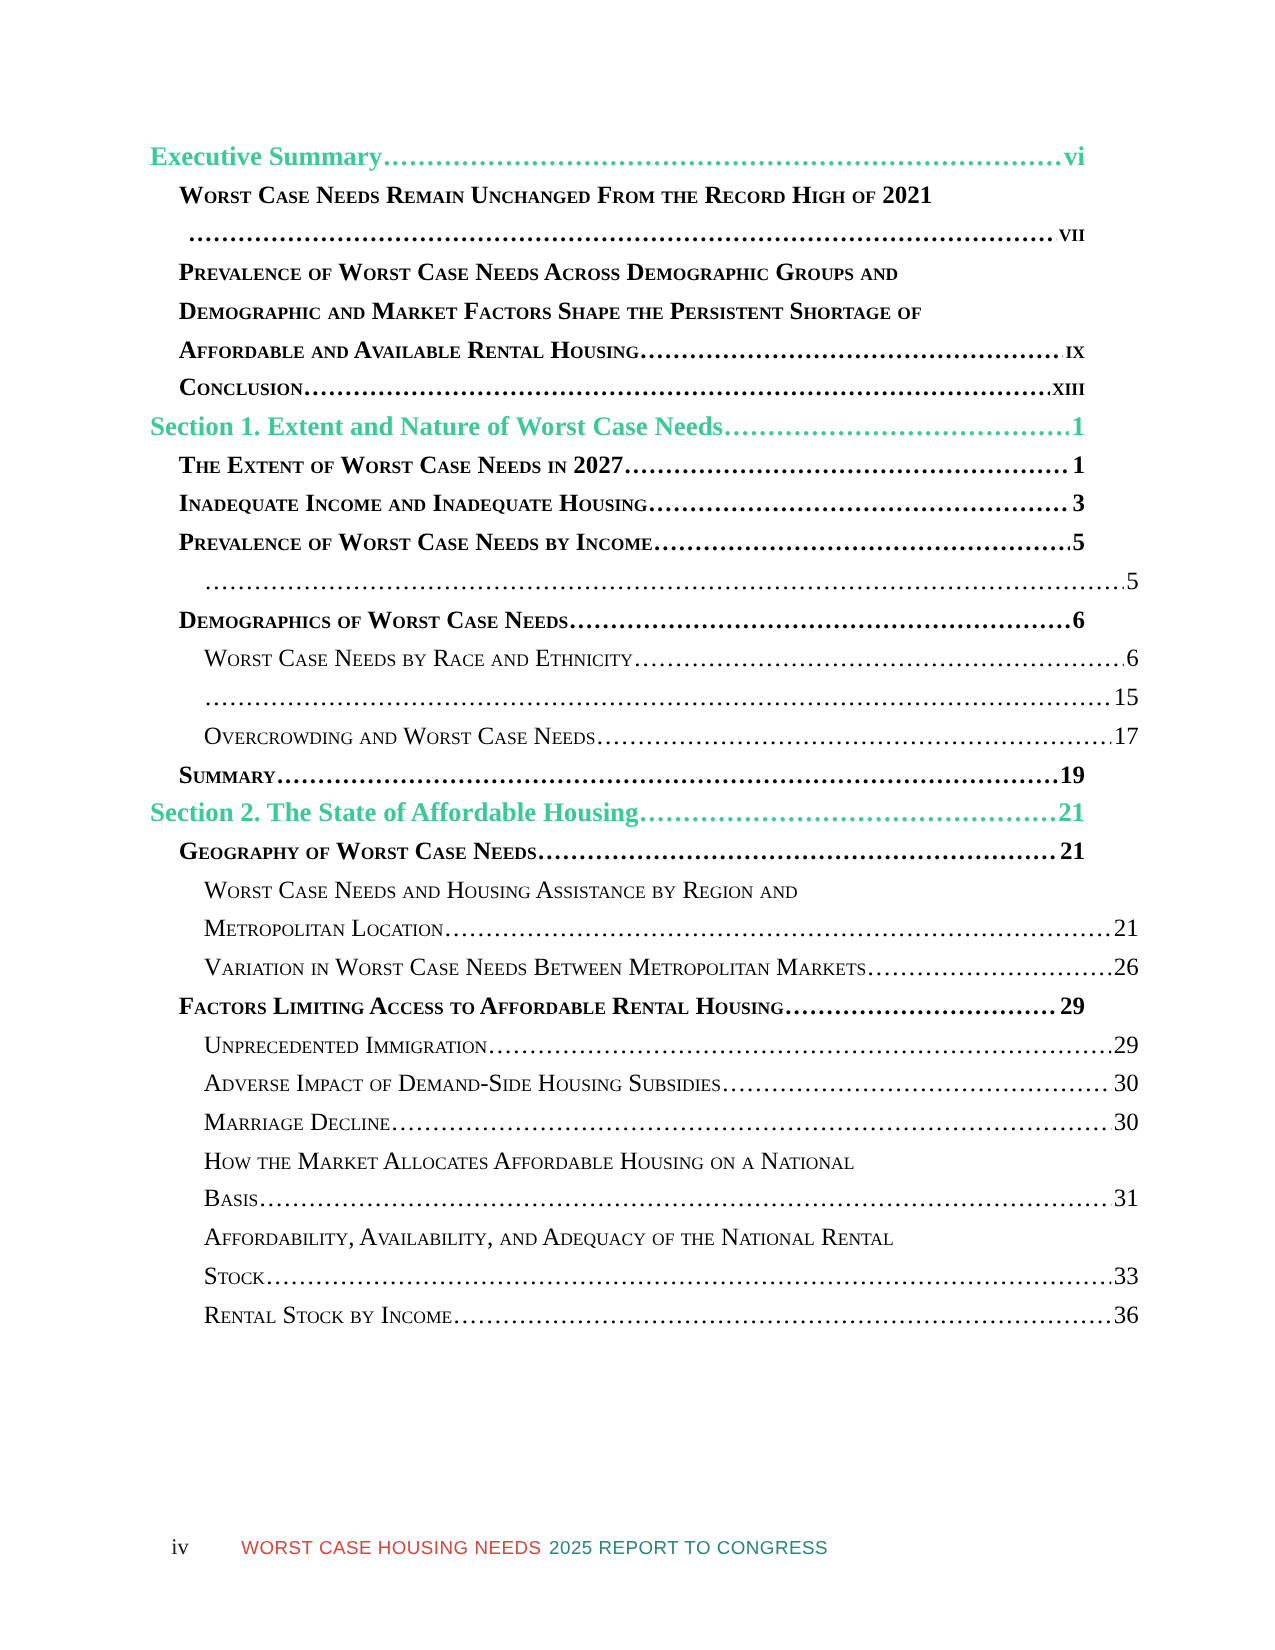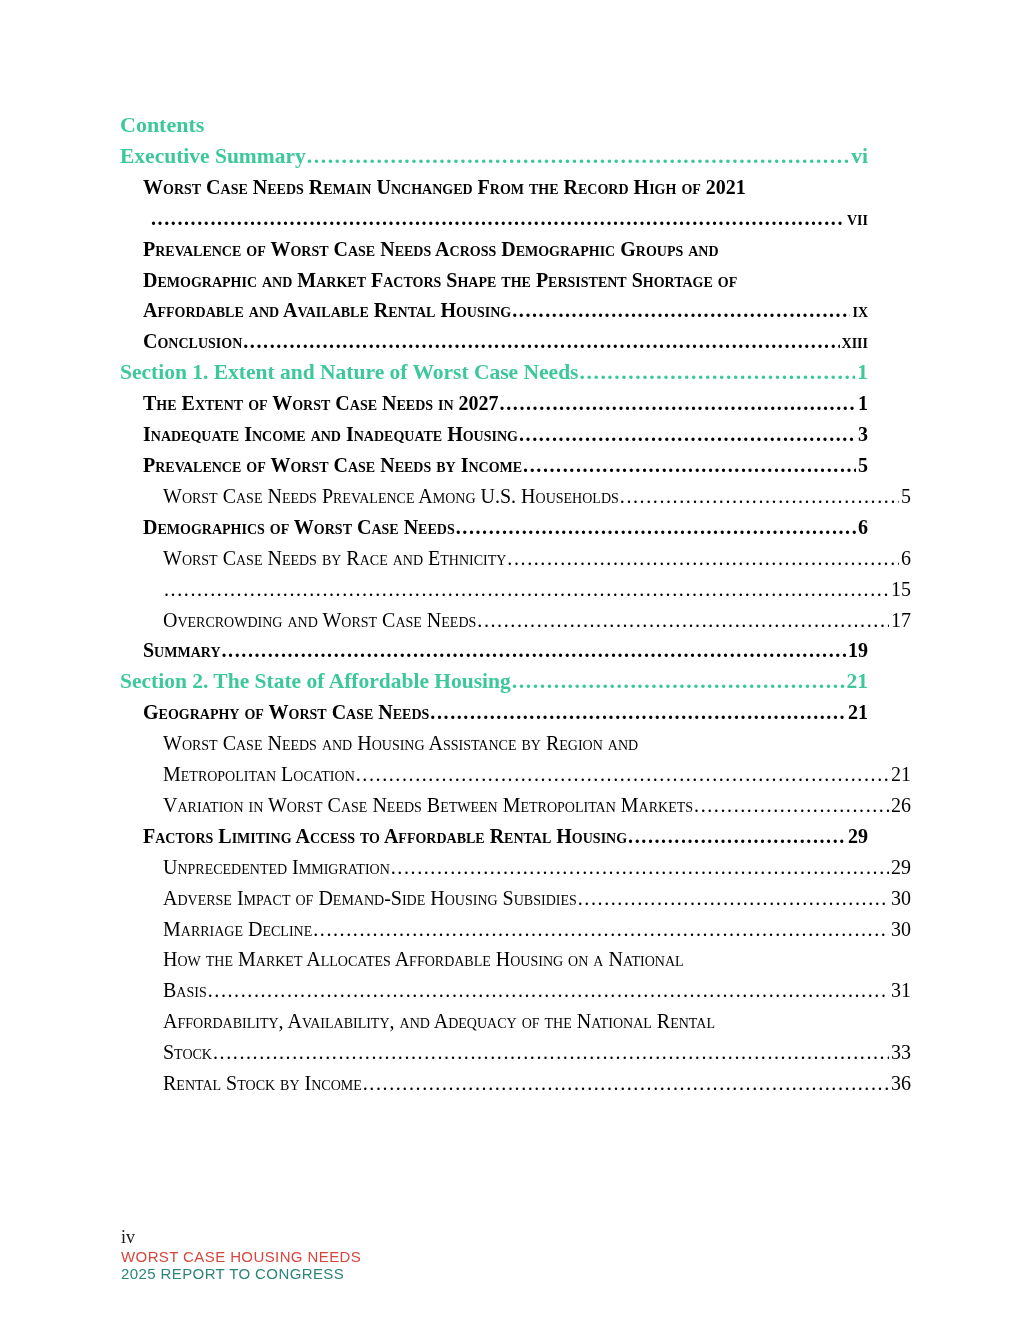--- a/index.html
+++ b/index.html
@@ -66,48 +66,46 @@
   }
   .level-2 .line-last, .level-2 .entry-inner { width: 725px; }
   .level-3 {
     font-variant: small-caps;
     padding-left: 43px;
   }
   .no-text .leader { margin-left: 8px; }
 
   .footer {
     position: absolute;
-    left: 121px;
+    left: 137px;
     top: 1227px;
     display: flex;
     align-items: baseline;
     white-space: nowrap;
-    flex-direction: column;
   }
   .footer .folio {
     font-family: "Liberation Serif", serif;
     font-size: 18px;
     color: #1a1a1a;
     margin-right: 14px;
   }
   .footer .f-label {
     font-family: "Liberation Sans", sans-serif;
     font-size: 15px;
     letter-spacing: 0.4px;
   }
-  .footer .f-red { color: var(--footer-red); margin-right: 6px; }
+  .footer .f-red { color: var(--footer-red); margin-right: 6px; margin-left: 28px; }
   .footer .f-teal { color: var(--footer-teal); }
 </style>
 </head>
 <body>
 
 <div class="page">
 
   <div class="toc">
-    <div class="contents-title">Contents</div>
     <div id="toc-entries">
         <div class="entry level-1">
           <div class="line-last">
             <span class="text">Executive Summary</span>
             <span class="leader"></span>
             <span class="page-num">vi</span>
           </div>
         </div>
         <div class="entry level-2">
           <div class="pre-line">Worst Case Needs Remain Unchanged From the Record High of 2021</div>
@@ -158,21 +156,20 @@
         </div>
         <div class="entry level-2">
           <div class="line-last">
             <span class="text">Prevalence of Worst Case Needs by Income</span>
             <span class="leader"></span>
             <span class="page-num">5</span>
           </div>
         </div>
         <div class="entry level-3">
           <div class="line-last">
-            <span class="text">Worst Case Needs Prevalence Among U.S. Households</span>
             <span class="leader"></span>
             <span class="page-num">5</span>
           </div>
         </div>
         <div class="entry level-2">
           <div class="line-last">
             <span class="text">Demographics of Worst Case Needs</span>
             <span class="leader"></span>
             <span class="page-num">6</span>
           </div>

